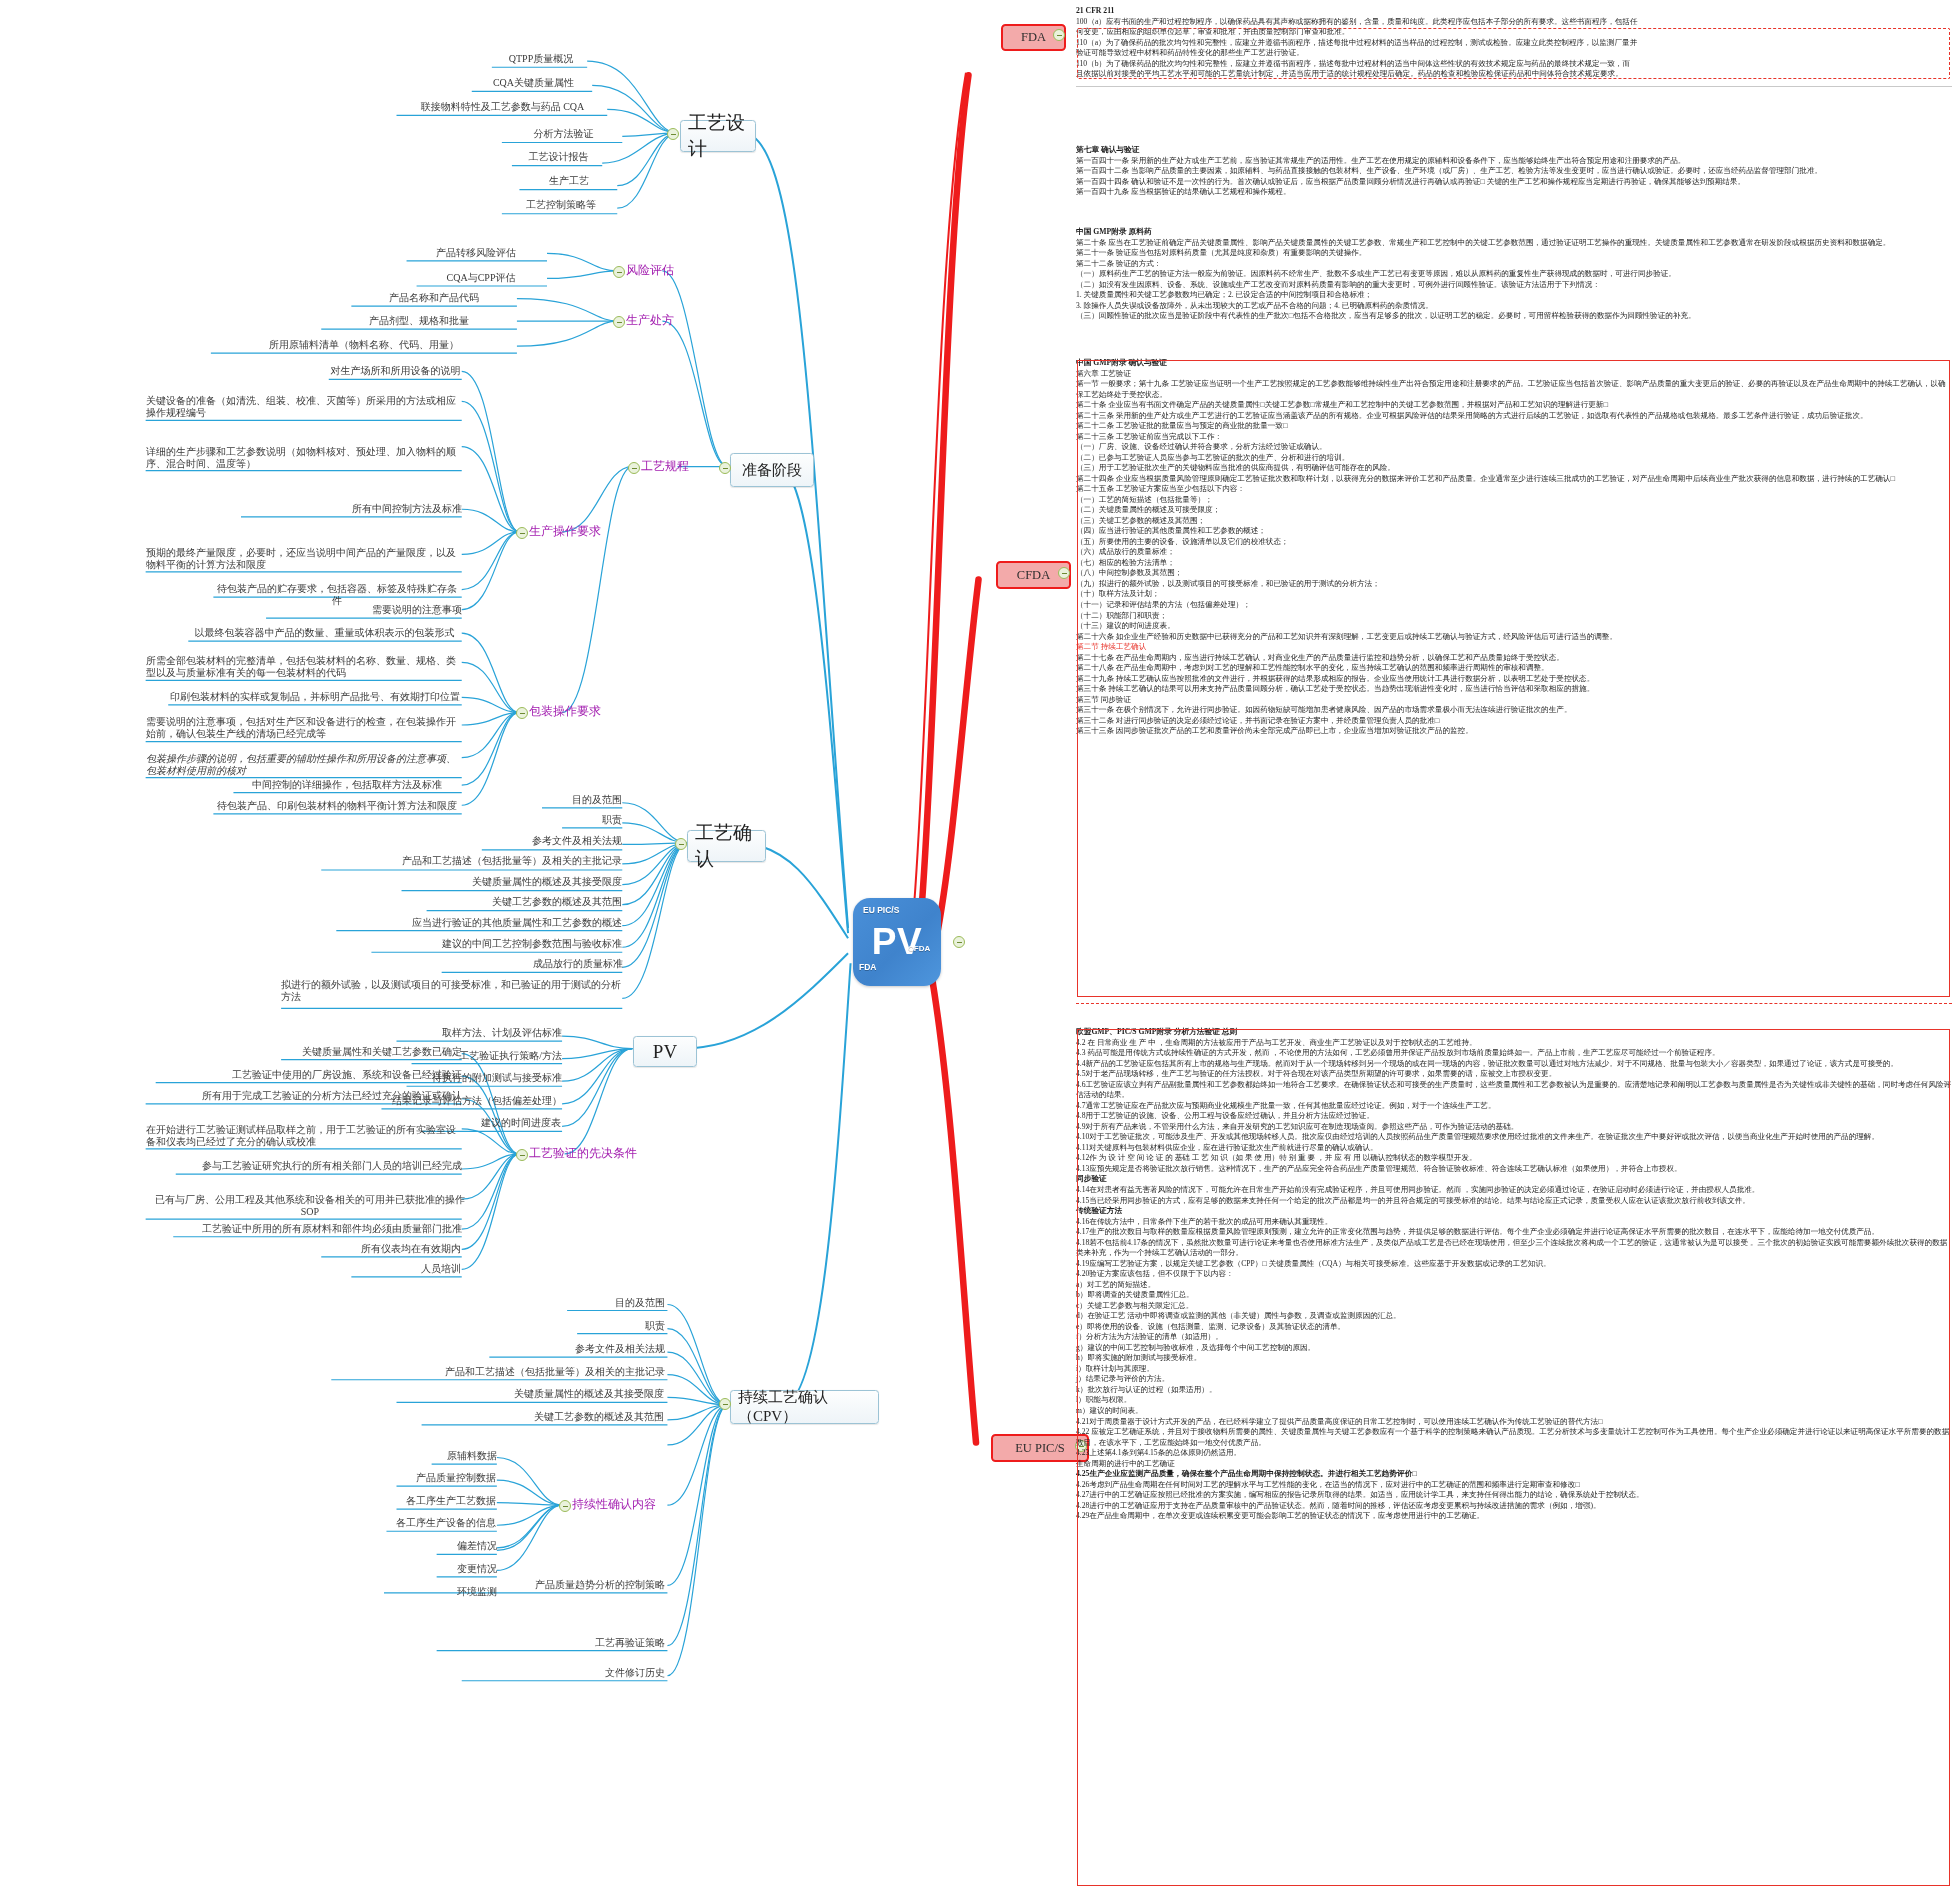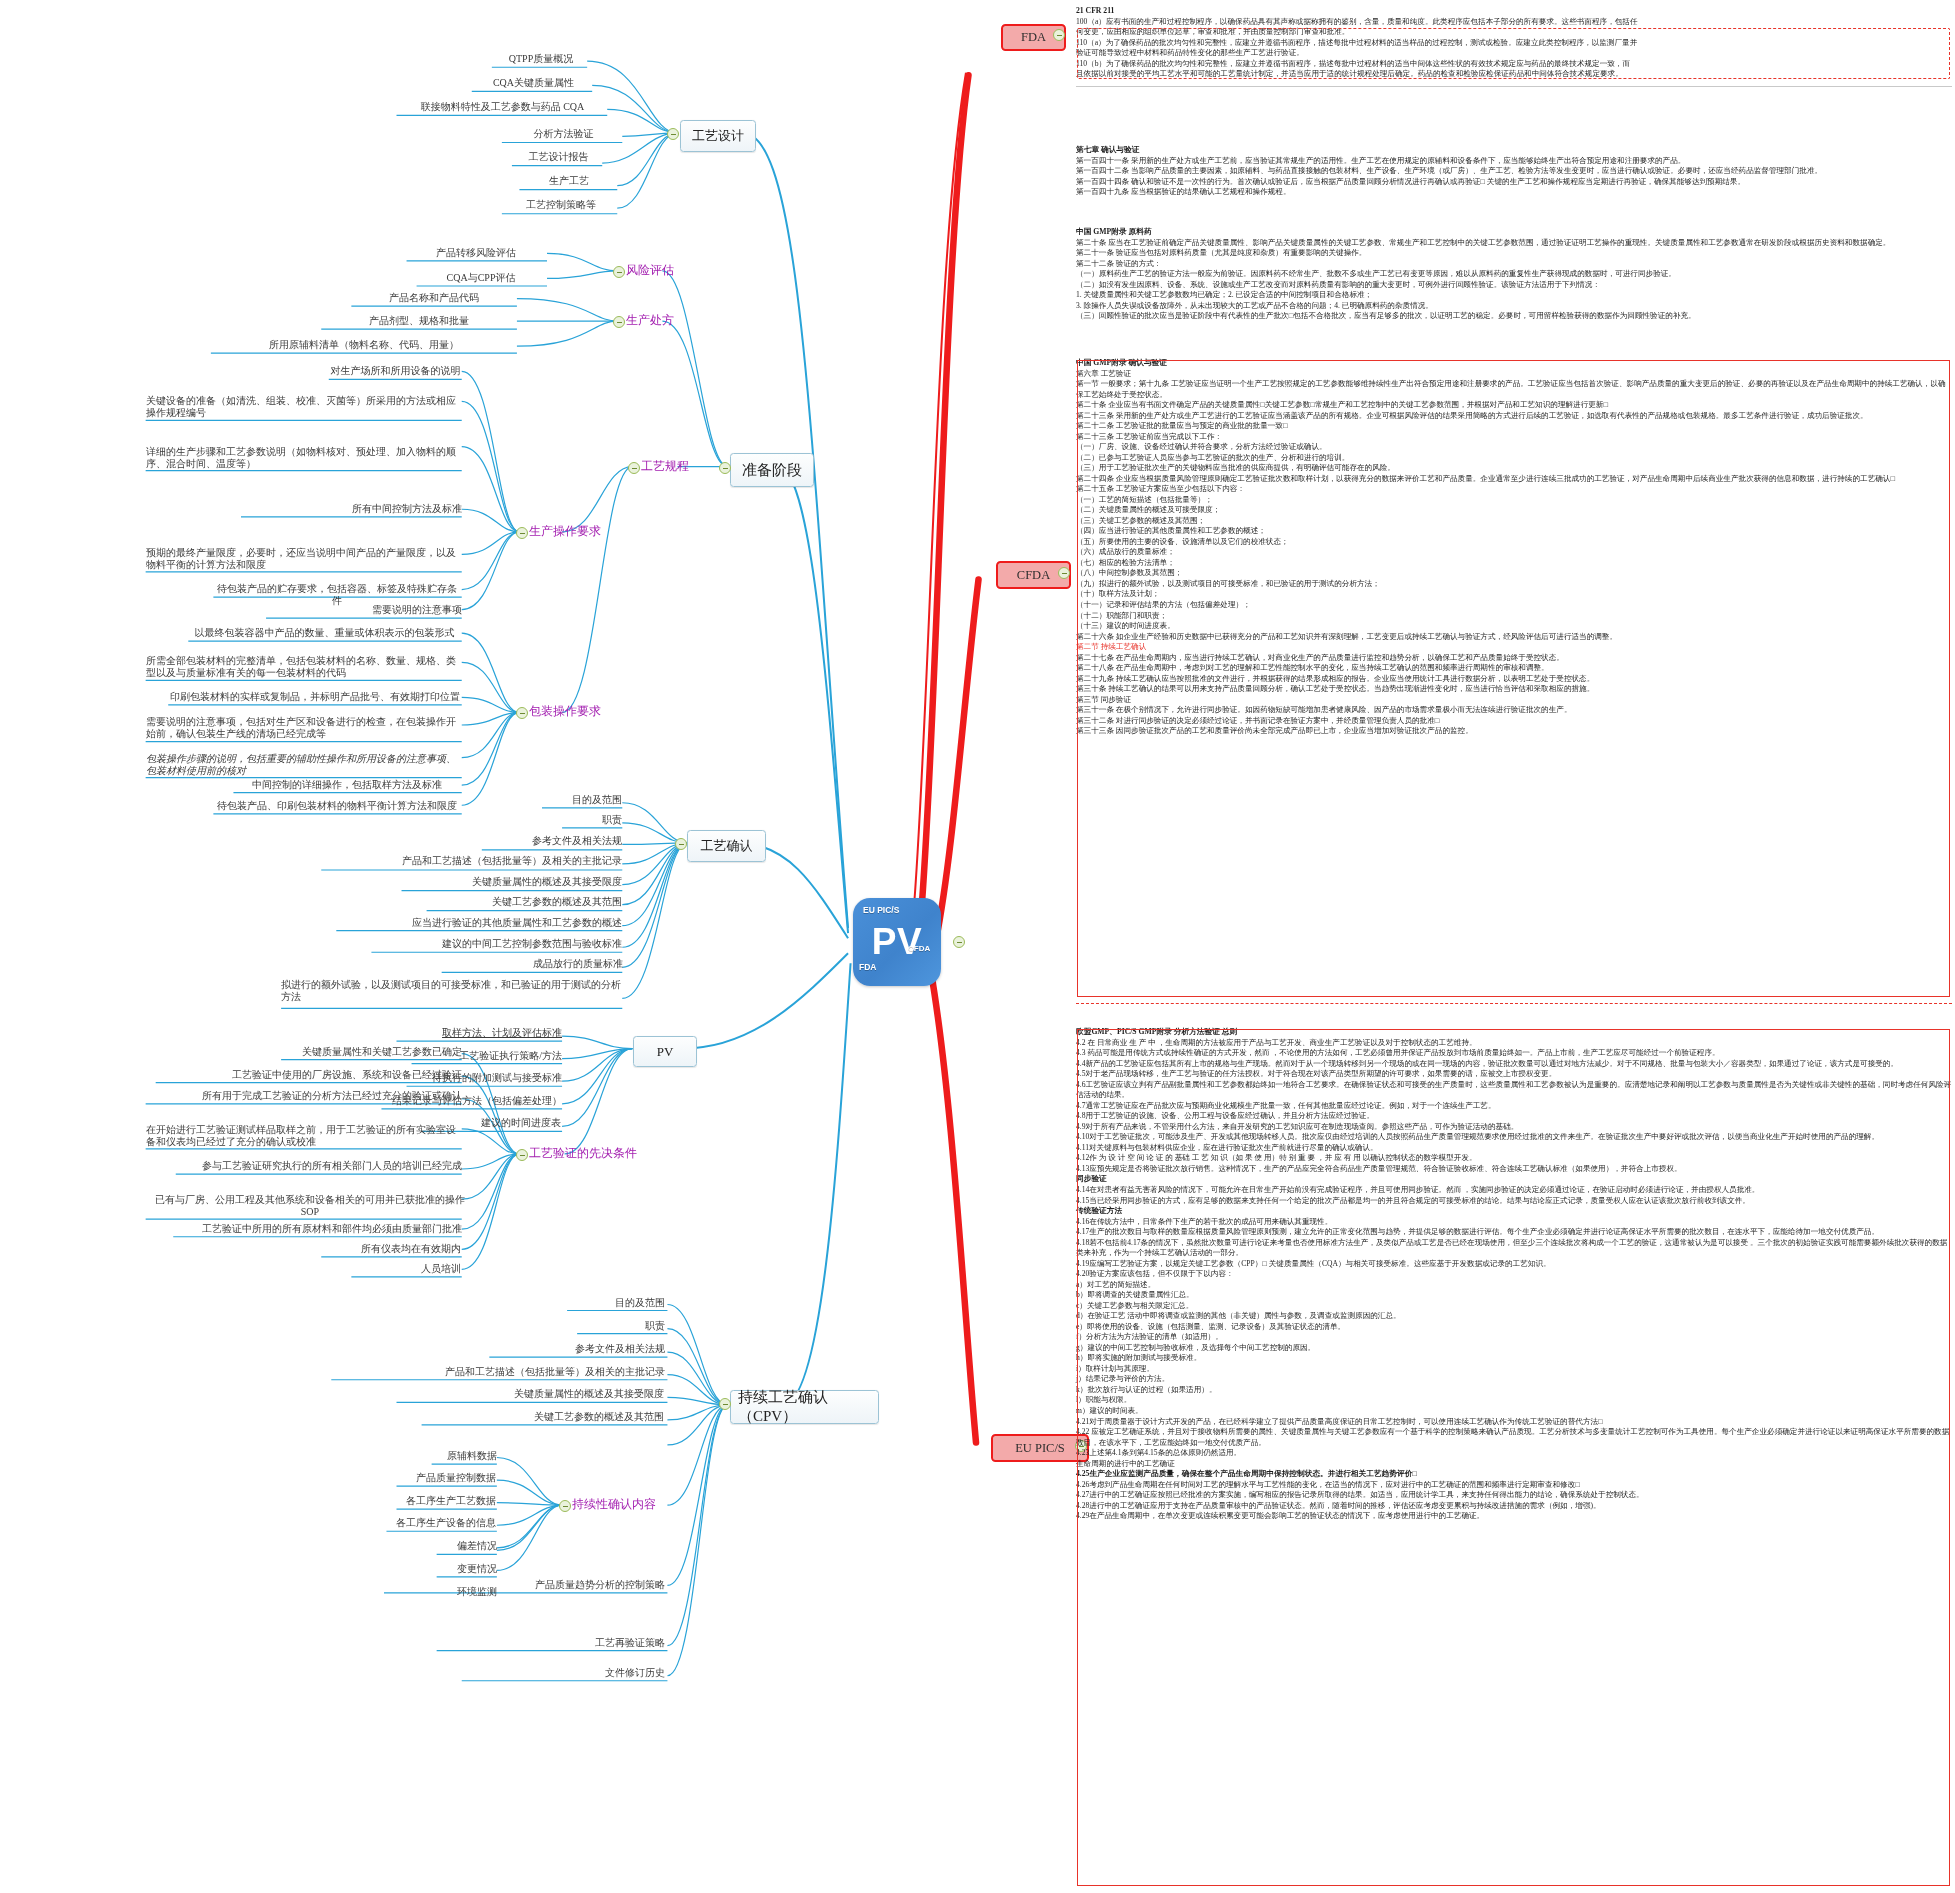--- a/index.html
+++ b/index.html
@@ -12,21 +12,21 @@
 
   .node{position:absolute;font-family:"Liberation Serif","DejaVu Serif",serif;
         color:#333;line-height:1.22;white-space:pre-line;}
   .leaf{font-size:10px;color:#3a3a3a;}
   .leaf.w{white-space:normal;}
 
   .cap{position:absolute;display:flex;align-items:center;justify-content:center;
        border:0.5px solid #9cc3d5;border-radius:3.5px;
        background:linear-gradient(180deg,#fdfefe 0%,#eef4f8 100%);
        box-shadow:0 0.5px 1px rgba(0,0,0,.10);
-       font-size:13px;color:#222;padding:2.5px 7px;}
+       font-size:19px;color:#222;padding:2.5px 7px;}
   .cap.big{font-size:15px;}
 
   .plain{position:absolute;font-size:12px;color:#a21caf;}
 
   .coll{position:absolute;width:10px;height:10px;border-radius:50%;
         border:0.5px solid #9bbb59;background:#eaf2dc;
         display:flex;align-items:center;justify-content:center;}
   .coll::after{content:"";display:block;width:5px;height:0.5px;background:#6d8a33;}
 
   
@@ -303,21 +303,21 @@
 <div class="node leaf" style="left:401px;top:876px;width:221px;text-align:right;">关键质量属性的概述及其接受限度</div>
 <div class="node leaf" style="left:426px;top:896px;width:196px;text-align:right;">关键工艺参数的概述及其范围</div>
 <div class="node leaf" style="left:336px;top:917px;width:286px;text-align:right;">应当进行验证的其他质量属性和工艺参数的概述</div>
 <div class="node leaf" style="left:371px;top:938px;width:251px;text-align:right;">建议的中间工艺控制参数范围与验收标准</div>
 <div class="node leaf" style="left:442px;top:958px;width:181px;text-align:right;">成品放行的质量标准</div>
 <div class="node leaf w" style="left:281px;top:979px;width:341px;text-align:left;">拟进行的额外试验，以及测试项目的可接受标准，和已验证的用于测试的分析方法</div>
 
 <div class="cap" style="left:633px;top:1036px;width:48px;height:24px;">
   <span>PV</span>
 </div>
-<div class="node leaf" style="left:396px;top:1027px;width:166px;text-align:right;text-decoration:underline;">取样方法、计划及评估标准</div>
+<div class="node leaf" style="left:396px;top:1027px;width:166px;text-align:right;">取样方法、计划及评估标准</div>
 <div class="node leaf" style="left:411px;top:1050px;width:151px;text-align:right;">工艺验证执行策略/方法</div>
 <div class="node leaf" style="left:406px;top:1072px;width:156px;text-align:right;">待执行的附加测试与接受标准</div>
 <div class="node leaf" style="left:381px;top:1095px;width:181px;text-align:right;">结果记录与评估方法（包括偏差处理）</div>
 <div class="node leaf" style="left:421px;top:1117px;width:140px;text-align:right;">建议的时间进度表</div>
 
 <div class="plain" style="left:529px;top:1145px;">工艺验证的先决条件</div>
 <div class="coll" style="left:516px;top:1149px;"></div>
 <div class="node leaf" style="left:281px;top:1046px;width:181px;text-align:right;">关键质量属性和关键工艺参数已确定</div>
 <div class="node leaf" style="left:156px;top:1069px;width:306px;text-align:right;">工艺验证中使用的厂房设施、系统和设备已经过验证</div>
 <div class="node leaf" style="left:146px;top:1090px;width:316px;text-align:right;">所有用于完成工艺验证的分析方法已经过充分的验证或确认</div>

